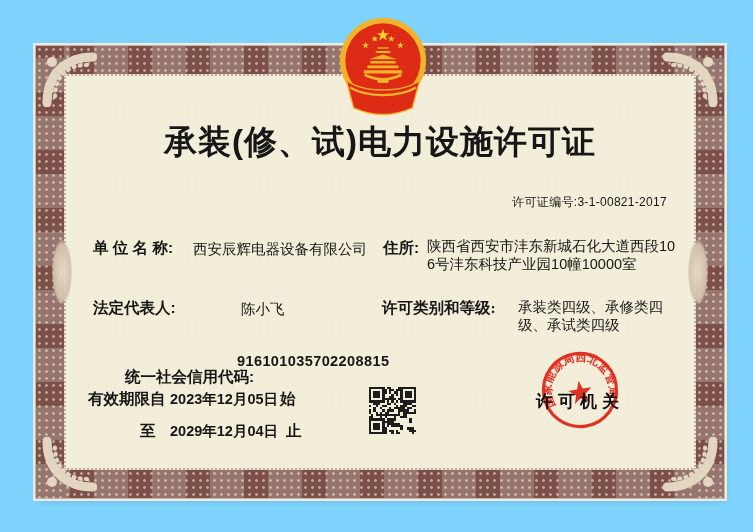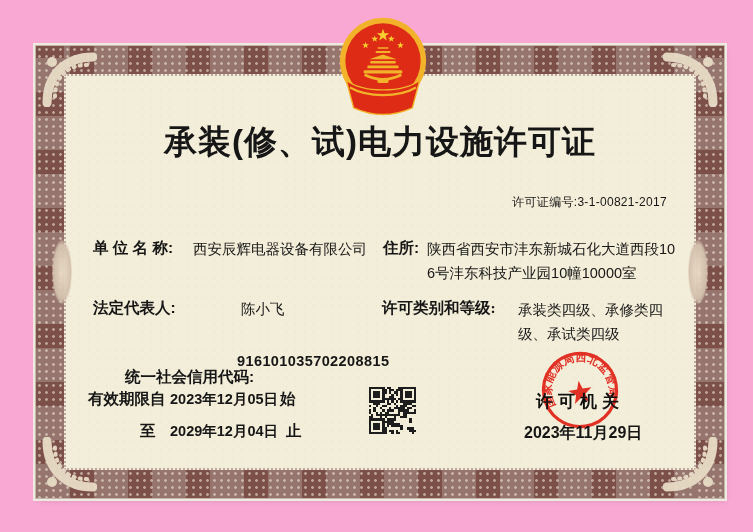--- a/index.html
+++ b/index.html
@@ -1,17 +1,17 @@
 <!DOCTYPE html>
 <html><head>
 <meta charset="utf-8">
 <style>
   * { margin:0; padding:0; box-sizing:border-box; }
   body { background:#ffffff; font-family:"Liberation Sans", sans-serif; }
-  .page { position:relative; width:753px; height:532px; background:#f9a8d4; overflow:hidden; }
+  .page { position:relative; width:753px; height:532px; background:#7dd3fc; overflow:hidden; }
 
   
   .cert { position:absolute; left:36px; top:46px; width:688px; height:452px;
           background:#8f6d67;
           box-shadow:0 0 0 1px #c3b7aa, 0 0 0 3px #efeae0, 2px 3px 6px rgba(0,0,0,.12); }
   .band { position:absolute; z-index:1; }
   .band-h { left:0; right:0; height:28px;
             background-image:
               radial-gradient(circle, rgba(243,235,216,.55) 1px, transparent 1.7px),
               repeating-linear-gradient(90deg,#97756f 0 34px,#7c4f48 34px 58px);
@@ -44,21 +44,21 @@
   
   .emblem { position:absolute; z-index:6; left:301px; top:-30px; width:92px; height:101px; }
 
   
   .content { position:absolute; inset:0; z-index:5; color:#161616; }
   .title { position:absolute; left:0; right:0; top:74px; text-align:center;
            font-size:33px; font-weight:700; letter-spacing:1px; }
   .license-no { position:absolute; top:148px; right:57px; font-size:12px; font-weight:400; letter-spacing:.3px; }
   .lbl { position:absolute; font-size:15.5px; font-weight:700; white-space:nowrap; }
   .val { position:absolute; font-size:14.5px; font-weight:500; white-space:nowrap; }
-  .multiline { white-space:pre-line; line-height:24px; }
+  .multiline { white-space:pre-line; line-height:18px; }
   .digits { letter-spacing:.4px;font-weight:bold; }
 
   
   .qr { position:absolute; left:333px; top:341px; width:47px; height:47px; }
 
   
   .seal { position:absolute; left:504px; top:304px; width:80px; height:80px;
           transform:rotate(-9deg); opacity:.93; }
   .seal-overlay { position:absolute; left:462px; top:344px; width:164px; text-align:center;
                   font-size:17px; font-weight:900; letter-spacing:5px; color:#101010; }
@@ -412,19 +412,18 @@
 
       <svg class="seal" viewBox="0 0 80 80">
         <circle cx="40" cy="40" r="36.5" fill="none" stroke="#e02318" stroke-width="3.2"></circle>
         <path id="sealArc" d="M13.7,52.3 A29,29 0 1 1 66.3,52.3" fill="none"></path>
         <text fill="#e02318" font-size="11" font-weight="700" letter-spacing="0.5">
           <textPath href="#sealArc" startOffset="50%" text-anchor="middle">国家能源局西北监管局</textPath>
         </text>
         <use href="#star5" transform="translate(40,43) scale(1.75)" fill="#e02318"></use>
       </svg>
       <div class="seal-overlay">许可机关</div>
-      <div class="seal-date">2023年11月29日</div>
 
     </div>
   </div>
 
   <div class="footer">国家能源局印制</div>
 </div>
 
 </body></html>

